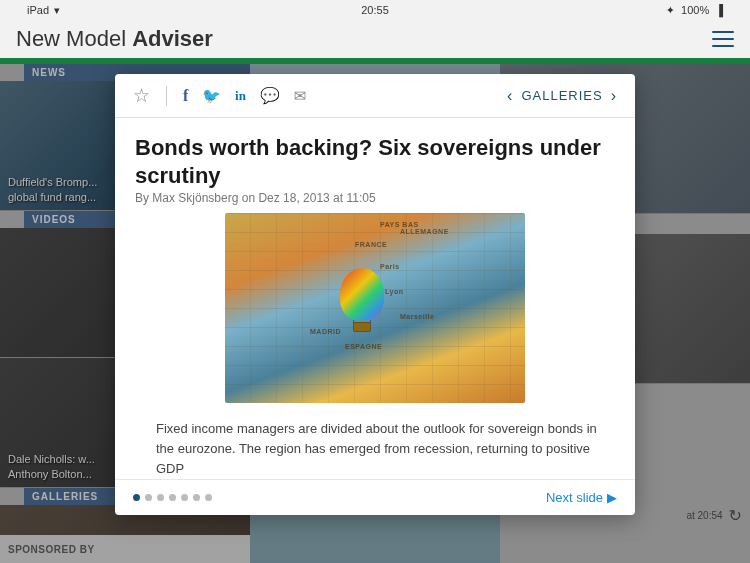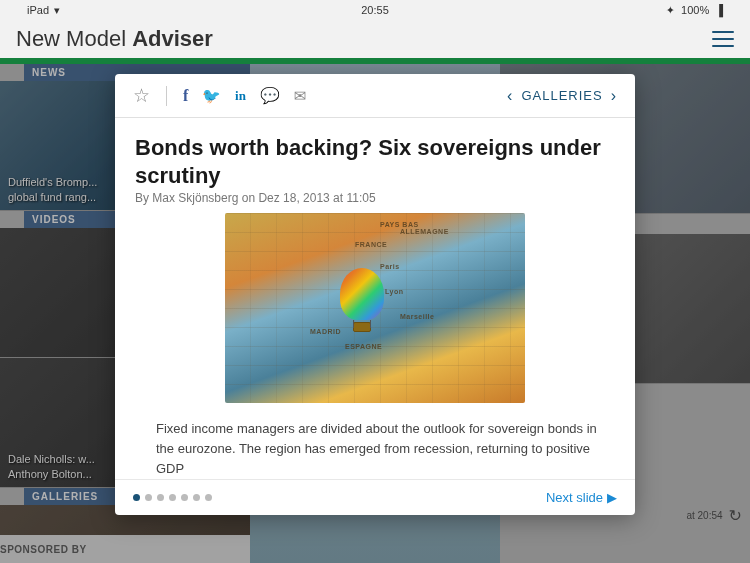--- a/index.html
+++ b/index.html
@@ -130,21 +130,21 @@
     
     .sponsored-bar {
       position: absolute;
       bottom: 0;
       left: 0;
       width: 33.33%;
       background: #e8e8e8;
       height: 28px;
       display: flex;
       align-items: center;
-      padding: 0 0;
+      padding: 0 8px;
       font-size: 10px;
       color: #666;
       font-weight: 700;
       letter-spacing: 0.5px;
       z-index: 5;
       text-align: right;
     }
 
     
     .modal-overlay {

